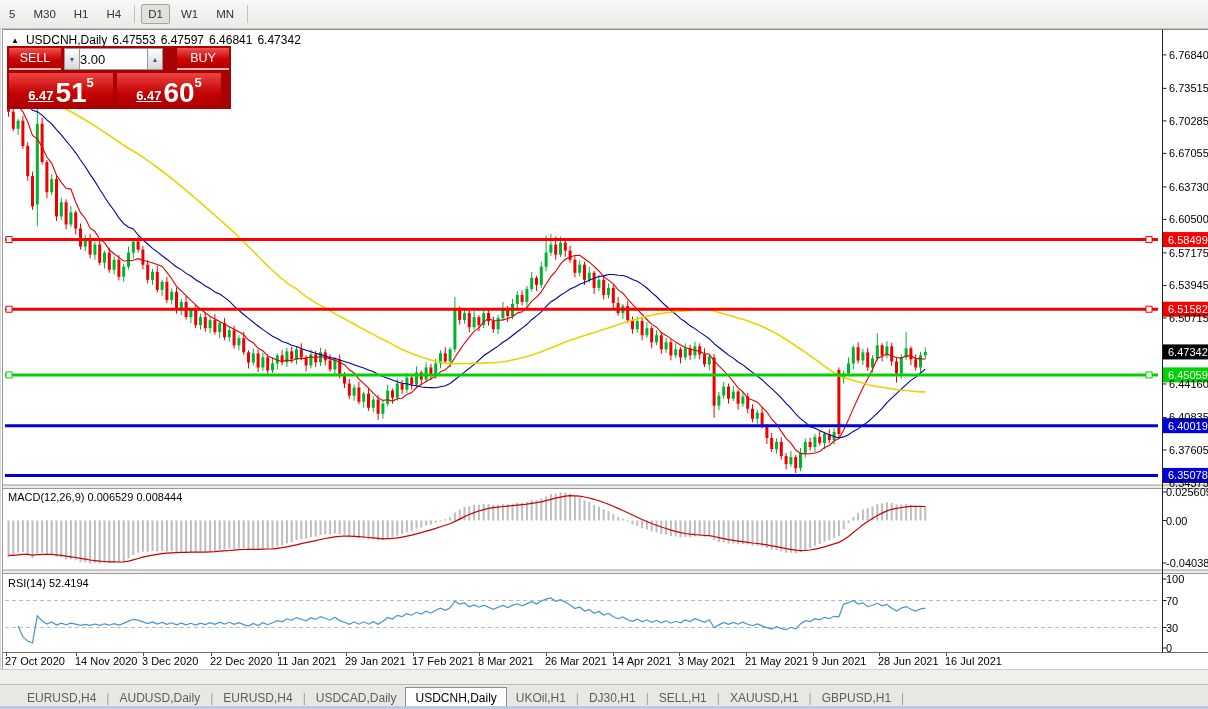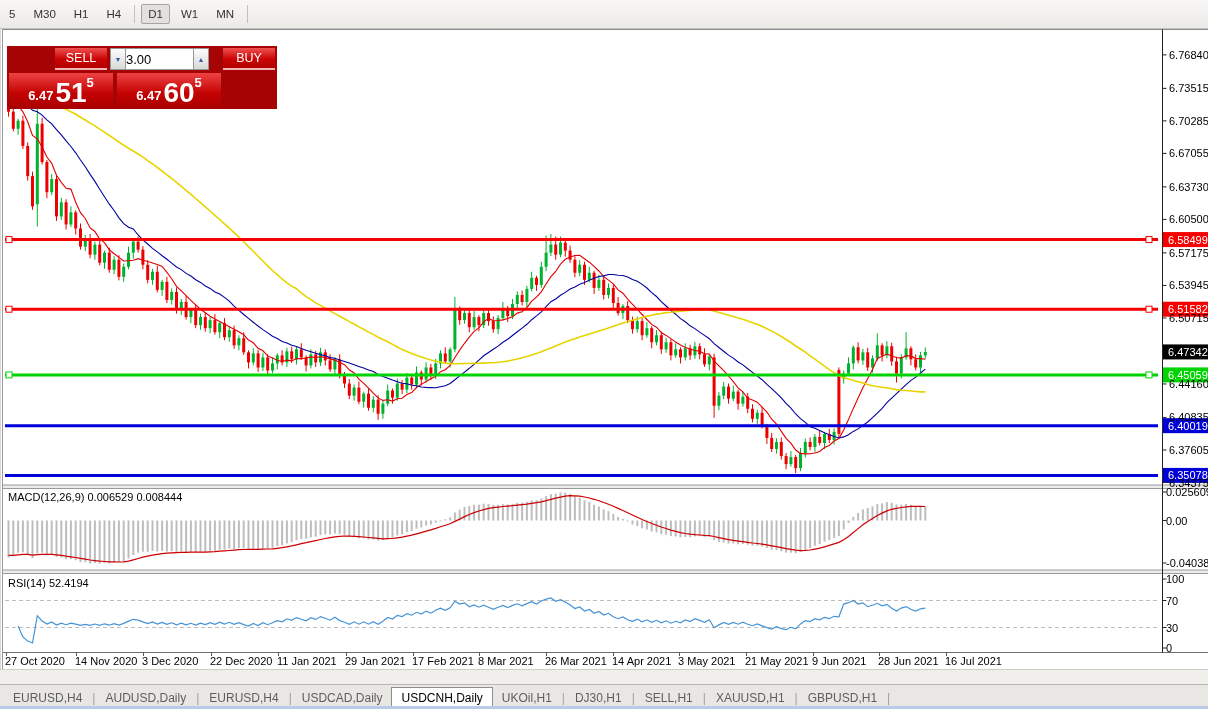--- a/index.html
+++ b/index.html
@@ -20,42 +20,42 @@
   .quote-line{position:absolute;left:11px;top:33px;font-size:12px;color:#000;z-index:4;white-space:nowrap;}
   .quote-line .tri{font-size:8px;margin-right:7px;position:relative;top:-1px;}
   .quote-line span.q{margin-right:5px;}
 
   
   .trade-panel{position:absolute;left:7px;top:46px;z-index:5;background:#a60404;padding:2px;}
   .tp-row1{display:flex;height:22px;align-items:stretch;}
   .btn-sell,.btn-buy{width:52px;color:#fff;font-size:12.5px;display:flex;align-items:center;
       justify-content:center;background:linear-gradient(#f express 05050, #c40000);
       background:linear-gradient(#ef5252,#cb0404 55%,#b30000);
-      border-bottom:2px solid #efb6b6;cursor:pointer;margin-left:46px;}
+      border-bottom:2px solid #efb6b6;cursor:pointer;}
   .btn-sell{margin-right:3px;} .btn-buy{margin-left:14px;}
   .spin-btn{width:14px;background:linear-gradient(#fdfdfd,#d8d8d8);border:1px solid #979797;
       color:#2d62a8;font-size:7px;display:flex;align-items:center;justify-content:center;cursor:pointer;}
   .vol-input{width:62px;border:1px solid #979797;border-left:none;border-right:none;
       font-size:13px;padding:0 5px 0 0;font-family:"Liberation Sans",sans-serif;outline:none;}
   .tp-row2{display:flex;gap:4px;margin-top:3px;}
   .price-box{width:104px;height:32px;background:linear-gradient(#ee4343,#c30202 60%,#ad0000);
       color:#fff;display:flex;align-items:flex-end;justify-content:center;padding-bottom:2px;cursor:pointer;}
-  .pb-base{font-size:13px;font-weight:bold;margin:0 2px 3px 0;line-height:1;}
+  .pb-base{font-size:13px;font-weight:bold;margin:0 2px 3px 0;line-height:1;text-decoration:underline;}
   .pb-big{font-size:28px;font-weight:bold;line-height:0.82;}
   .pb-sup{font-size:13px;font-weight:bold;align-self:flex-start;margin-top:2px;}
 
   .ind-label{position:absolute;font-size:11px;color:#000;z-index:4;white-space:nowrap;}
   #macd-label{left:8px;top:491px;}
   #rsi-label{left:8px;top:577px;}
 
   
   .gray-strip{position:absolute;top:669px;height:15px;left:0;right:0;background:#f1efec;
       border-top:1px solid #cfcdc9;z-index:5;}
   .tabbar{position:absolute;top:684px;height:25px;left:0;right:0;background:#e9e7e3;
-      border-top:1px solid #b9b7b3;display:flex;align-items:center;padding-left:4px;z-index:6;}
+      border-top:1px solid #b9b7b3;display:flex;align-items:center;padding-left:18px;z-index:6;}
   .tab{font-size:12px;color:#5e5e5e;padding:3px 9px;white-space:nowrap;cursor:pointer;}
   .tab.active{background:#fff;color:#000;border:1px solid #8d8d8d;}
   .tab-sep{color:#9f9f9f;font-size:12px;padding:0 1px;}
   .bottom-strip{position:absolute;bottom:0;height:3px;left:0;right:0;background:#b9cbe8;z-index:7;}
 </style>
 </head>
 <body>
 
 <div class="window">
 
@@ -786,20 +786,23 @@
       <div class="tf-btn">M30</div>
       <div class="tf-btn">H1</div>
       <div class="tf-btn">H4</div>
       <div class="tb-sep"></div>
       <div class="tf-btn active">D1</div>
       <div class="tf-btn">W1</div>
       <div class="tf-btn">MN</div>
       <div class="tb-sep"></div>
     </div>
 
+  <div class="quote-line">
+    <span class="tri">▲</span><span class="q">USDCNH,Daily</span><span class="q">6.47553</span><span class="q">6.47597</span><span class="q">6.46841</span><span class="q">6.47342</span>
+  </div>
 
   <div class="trade-panel">
     <div class="tp-row1">
       <div class="btn-sell">SELL</div>
       <div class="spin-btn">
         <span>▼</span>
       </div>
       <input class="vol-input" readonly="" value="3.00" style="">
       <div class="spin-btn">
         <span>▲</span>

